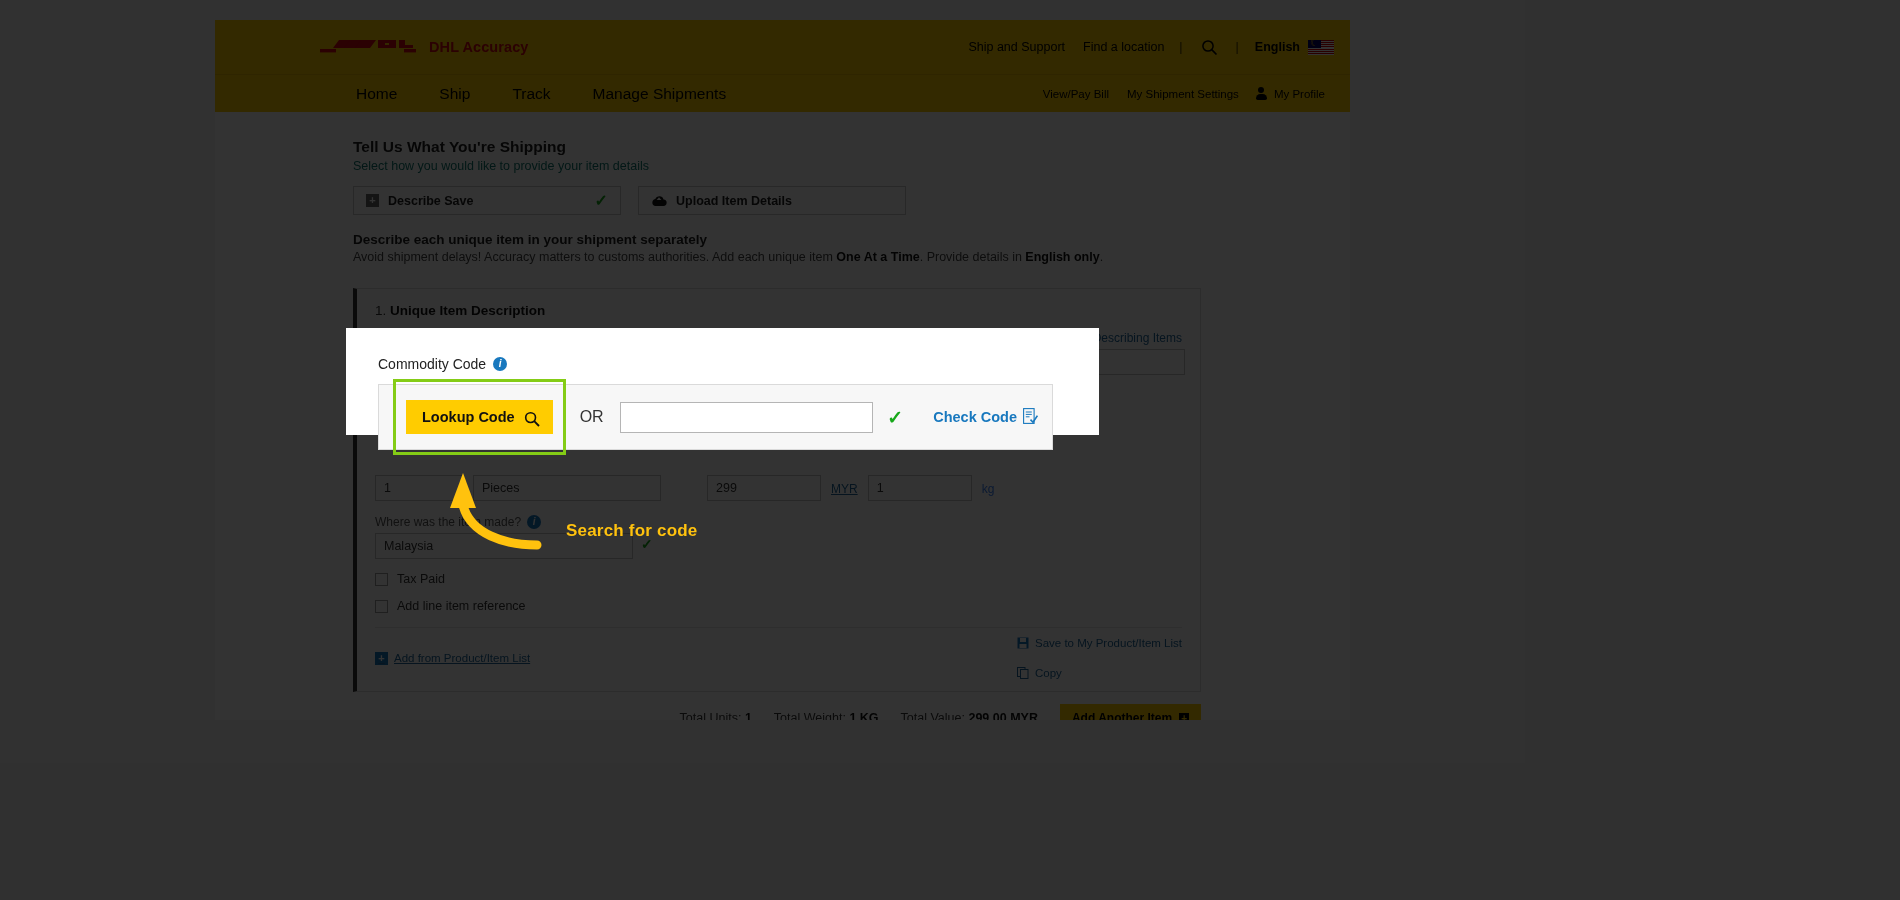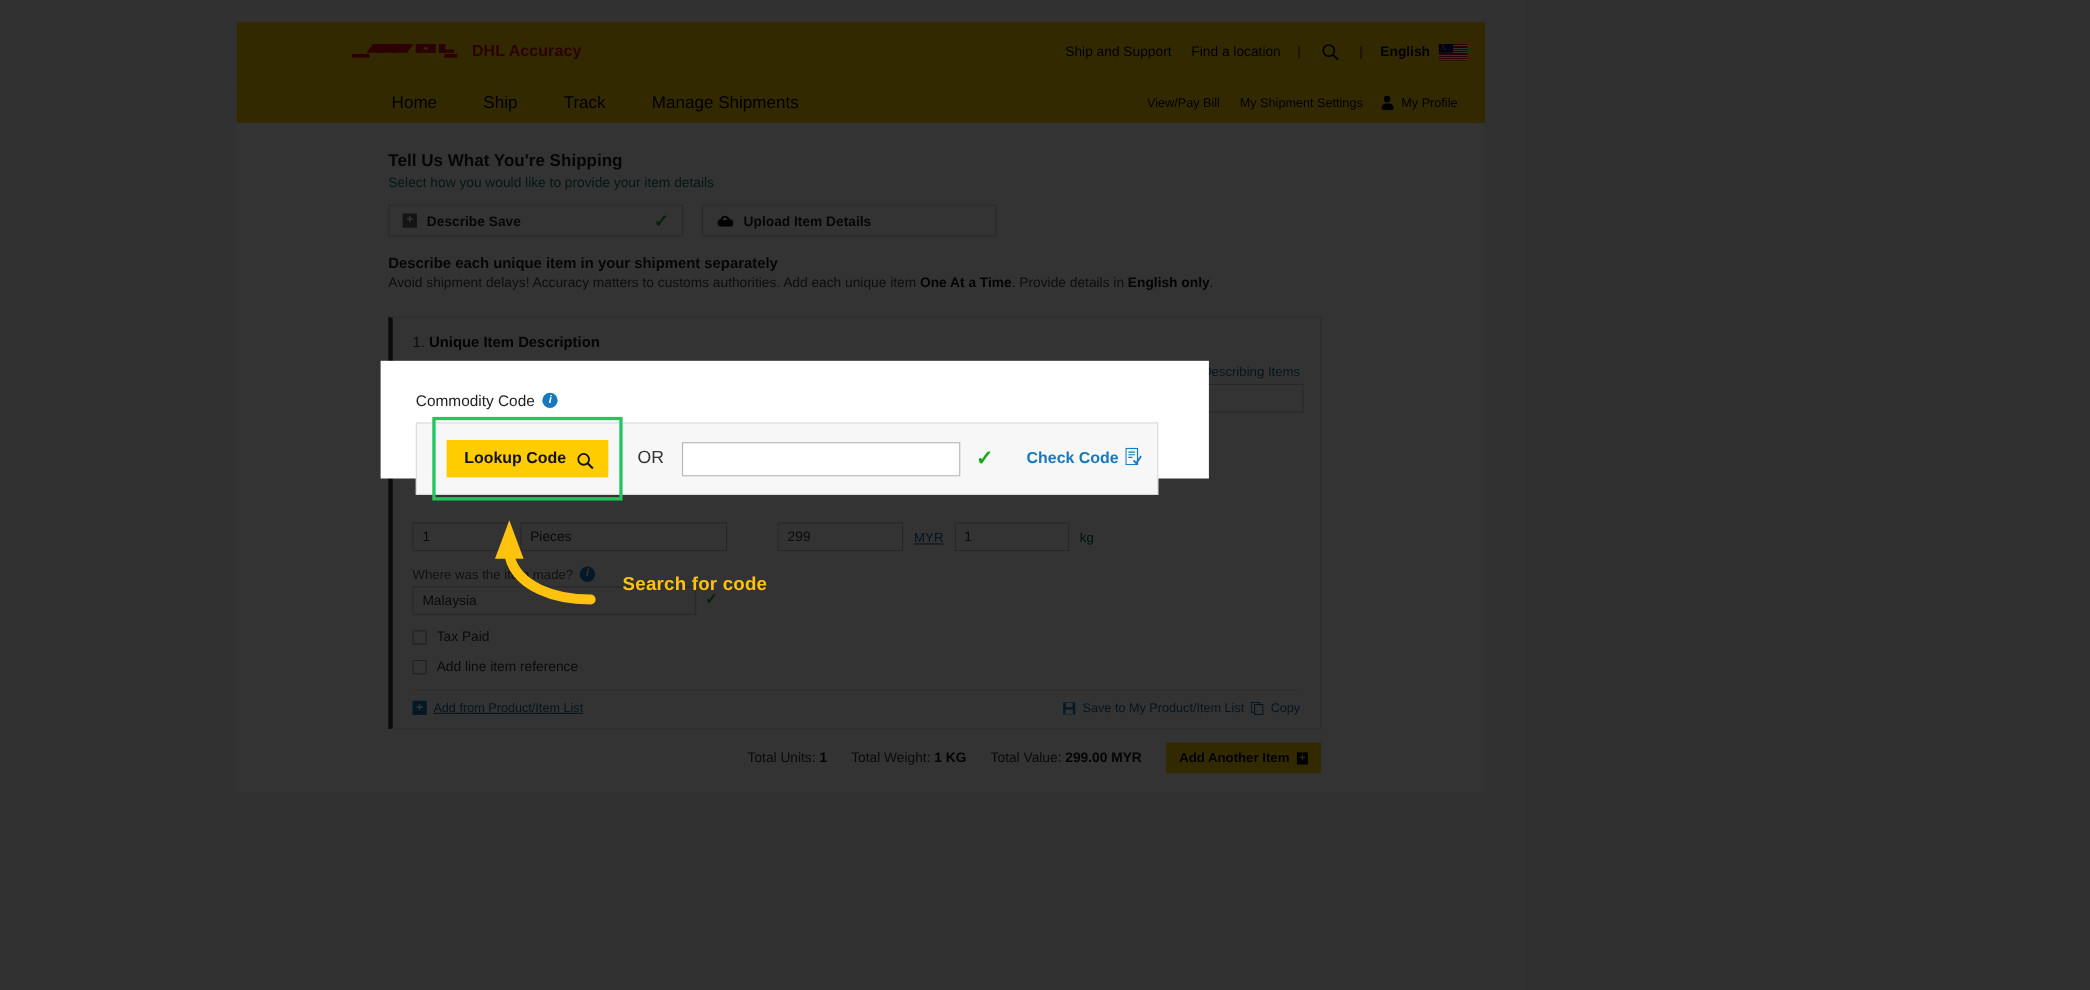--- a/index.html
+++ b/index.html
@@ -131,33 +131,33 @@
   .card-h b { color: #111; }
   .lbl-row { display: flex; justify-content: space-between; align-items: baseline; margin-top: 13px; }
   .lbl { font-size: 12px; color: #555; }
   .lnk { font-size: 12px; color: #20679b; text-decoration: none; cursor: pointer; }
 
   .fld {
     height: 26px; border: 1px solid #c4c4c4; background: #fff; margin-top: 4px;
     font-size: 12.5px; color: #333; display: flex; align-items: center; padding: 0 8px;
   }
   .row-flex { display: flex; gap: 10px; align-items: flex-end; margin-top: 10px; }
-  .unit-suffix { font-size: 12px; color: #14532d; padding-bottom: 5px; }
+  .unit-suffix { font-size: 12px; color: #3b82f6; padding-bottom: 5px; }
   .cur-link { font-size: 12px; color: #20679b; text-decoration: underline; padding-bottom: 5px; }
 
   .check-line { display: flex; align-items: center; gap: 9px; margin-top: 13px; font-size: 12.5px; color: #333; }
   .cbox { width: 13px; height: 13px; border: 1px solid #9a9a9a; background: #fff; }
 
   .card-foot {
     display: flex; justify-content: space-between; align-items: center;
     border-top: 1px solid #e4e4e4; margin-top: 14px; padding-top: 9px;
     font-size: 11.5px;
   }
   .foot-l { display: flex; align-items: center; gap: 6px; color: #20679b; }
-  .foot-r { display: flex; align-items: flex-start; gap: 6px; color: #20679b; }
+  .foot-r { display: flex; align-items: flex-start; gap: 18px; color: #20679b; flex-direction: column; }
 
   .totals-row {
     width: 848px; display: flex; justify-content: flex-end; align-items: center;
     gap: 22px; margin-top: 12px; font-size: 12.5px; color: #333;
   }
   .totals-row b { color: #111; }
   .btn-add {
     background: #FFCC00; color: #000; font-weight: bold; font-size: 12px;
     padding: 7px 12px; display: flex; align-items: center; gap: 7px;
     border: 0; cursor: pointer;
@@ -180,21 +180,21 @@
   .info-i {
     width: 14px; height: 14px; border-radius: 50%; background: #1878BE;
     color: #fff; font-size: 10px; font-weight: bold; font-style: italic;
     line-height: 14px; text-align: center; display: inline-block;
   }
   .cc-box {
     margin-top: 12px; width: 675px; height: 66px; border: 1px solid #dadada;
     background: #f7f7f7; display: flex; align-items: center; padding: 0 14px; gap: 0;
   }
   .hl-wrap {
-    border: 3px solid #22c55e; padding: 18px 10px; display: inline-flex;
+    border: 3px solid #84cc16; padding: 18px 10px; display: inline-flex;
   }
   .lookup-btn {
     background: #FFCC00; border: 0; cursor: pointer;
     font-family: "Liberation Sans", sans-serif;
     font-size: 14.5px; font-weight: bold; color: #111;
     padding: 9px 16px; display: flex; align-items: center; gap: 9px;
     white-space: nowrap;
   }
   .or-txt { font-size: 16px; color: #333; margin: 0 16px 0 14px; }
   .code-input {

